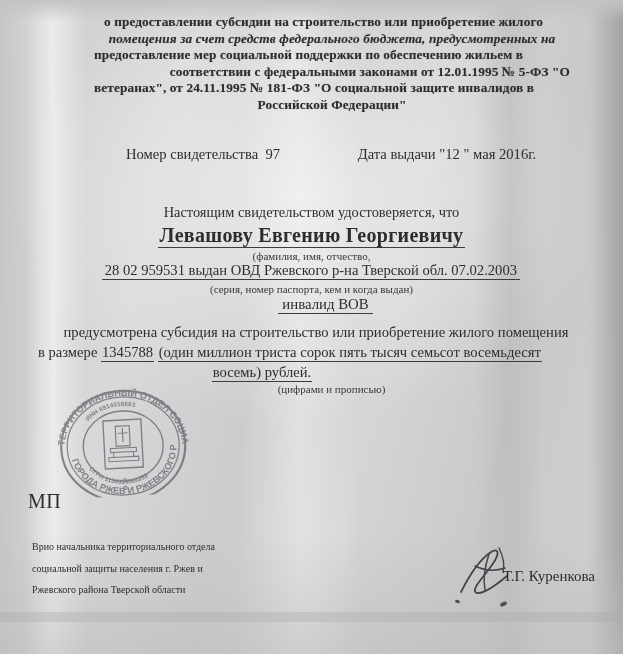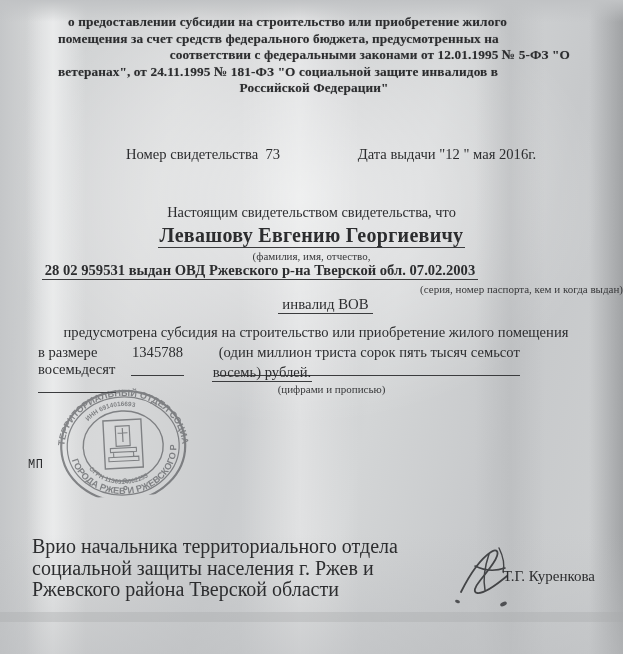--- a/index.html
+++ b/index.html
@@ -30,58 +30,58 @@
   .h3{top:612px;height:10px;background:rgba(165,168,173,.35);}
   
   #content{position:absolute;inset:0;color:#2b2d31;}
   .blk{position:absolute;}
   .hdr{
     left:58px;width:512px;top:14px;
     font-weight:bold;font-size:13.3px;line-height:16.6px;
     text-align:center;letter-spacing:.1px;
     text-shadow:0 0 1px rgba(60,62,66,.35);
   }
-  .hdr .l{display:block;white-space:nowrap;}
+  .hdr .l{display:block;white-space:nowrap;margin-left:36px;}
   .l1{text-align:left;padding-left:10px;}
-  .l2{text-align:left;}
+  .l2{text-align:center;font-style:italic;}
   .l3{text-align:left;}
   .l4{text-align:right;padding-left:4px;}
   .l6{text-align:left;padding-left:0px;}
   .l8{text-align:center;}
 
   .rowline{top:146px;left:126px;width:450px;font-size:14.6px;}
   .rowline .num{display:inline-block;}
   .rowline .date{display:inline-block;margin-left:74px;}
 
   .attest{top:204px;left:0;width:623px;text-align:center;font-size:14.4px;}
   .fio{
     top:224px;left:0;width:623px;text-align:center;
     font-size:20px;font-weight:bold;letter-spacing:.3px;
   }
   .fio span{border-bottom:1.6px solid #3a3c40;padding:0 2px 1px;}
   .cap{font-size:11px;text-align:center;width:623px;left:0;color:#36383c;}
   .cap1{top:250px;}
-  .cap2{top:283px;text-align:right;}
+  .cap2{top:283px;}
   .cap3{top:313px;}
   .cap4{top:383px;padding-left:20px;}
 
-  .passport{top:262px;left:0;width:520px;text-align:center;font-size:14.6px;font-weight:bold;}
+  .passport{top:262px;left:0;width:520px;text-align:right;font-size:14.6px;}
   .passport span{border-bottom:1.4px solid #3a3c40;padding:0 3px 1px;}
   .status{top:296px;left:0;width:623px;text-align:center;font-size:14.8px;}
   .status span{border-bottom:1.4px solid #3a3c40;padding:0 4px 1px;margin-left:28px;}
 
   .body1{top:324px;left:38px;width:556px;font-size:14.6px;text-align:center;}
   .body2{top:344px;left:38px;width:556px;font-size:14.6px;text-align:left;}
-  .body2 .u{border-bottom:1.4px solid #3a3c40;padding:0 1px 15px;margin-left:30px;}
+  .body2 .u{border-bottom:1.4px solid #3a3c40;padding:0 1px 1px;}
   .body3{top:364px;left:0;width:524px;font-size:14.6px;text-align:center;}
   .body3 .u{border-bottom:1.4px solid #3a3c40;padding:0 1px 1px;}
 
-  .mp{top:458px;left:28px;font-size:12px;letter-spacing:.5px;font-family:Liberation Mono, monospace;}
-
-  .sig{top:536px;left:32px;font-size:20px;line-height:21.5px;}
+  .mp{top:490px;left:28px;font-size:20px;letter-spacing:.5px;}
+
+  .sig{top:536px;left:32px;font-size:10px;line-height:21.5px;}
   .sig div{white-space:nowrap;}
   .signame{top:568px;right:28px;font-size:15px;}
 
   
   #stamp{
     position:absolute;left:52px;top:388px;width:142px;height:108px;
     opacity:.62;transform:rotate(-3deg);
   }
   #stamp svg{display:block;width:142px;height:108px;}
   .st{fill:none;stroke:#4a4d55;}
@@ -104,31 +104,32 @@
   <div class="band b5"></div>
   <div class="hband h1"></div>
   <div class="hband h2"></div>
   <div class="hband h3"></div>
 
   <div id="content">
 
     <div class="blk hdr">
       <span class="l l1">о предоставлении субсидии на строительство или приобретение жилого</span>
       <span class="l l2">помещения за счет средств федерального бюджета, предусмотренных на</span>
+      <span class="l l3">предоставление мер социальной        поддержки по обеспечению жильем в</span>
       <span class="l l4">соответствии с федеральными законами от 12.01.1995 № 5-ФЗ "О</span>
       <span class="l l6">ветеранах", от 24.11.1995 № 181-ФЗ "О социальной защите инвалидов в</span>
       <span class="l l8">Российской Федерации"</span>
     </div>
 
     <div class="blk rowline">
-      <span class="num"><span>Номер свидетельства</span>&nbsp;&nbsp;<span>73</span></span>
+      <span class="num"><span>Номер свидетельства</span>&nbsp;&nbsp;<span>97</span></span>
       <span class="date">Дата выдачи "12 " мая  2016г.</span>
     </div>
 
-    <div class="blk attest">Настоящим свидетельством свидетельства, что</div>
+    <div class="blk attest">Настоящим свидетельством удостоверяется, что</div>
 
     <div class="blk fio"><span>Левашову Евгению Георгиевичу</span></div>
     <div class="blk cap cap1">(фамилия, имя, отчество,</div>
 
     <div class="blk passport"><span>28 02 959531  выдан  ОВД  Ржевского  р-на Тверской обл. 07.02.2003</span></div>
     <div class="blk cap cap2">(серия, номер паспорта, кем и когда выдан)</div>
 
     <div class="blk status"><span>инвалид ВОВ</span></div>
 
     <div class="blk body1">предусмотрена  субсидия на строительство или приобретение жилого помещения</div>

